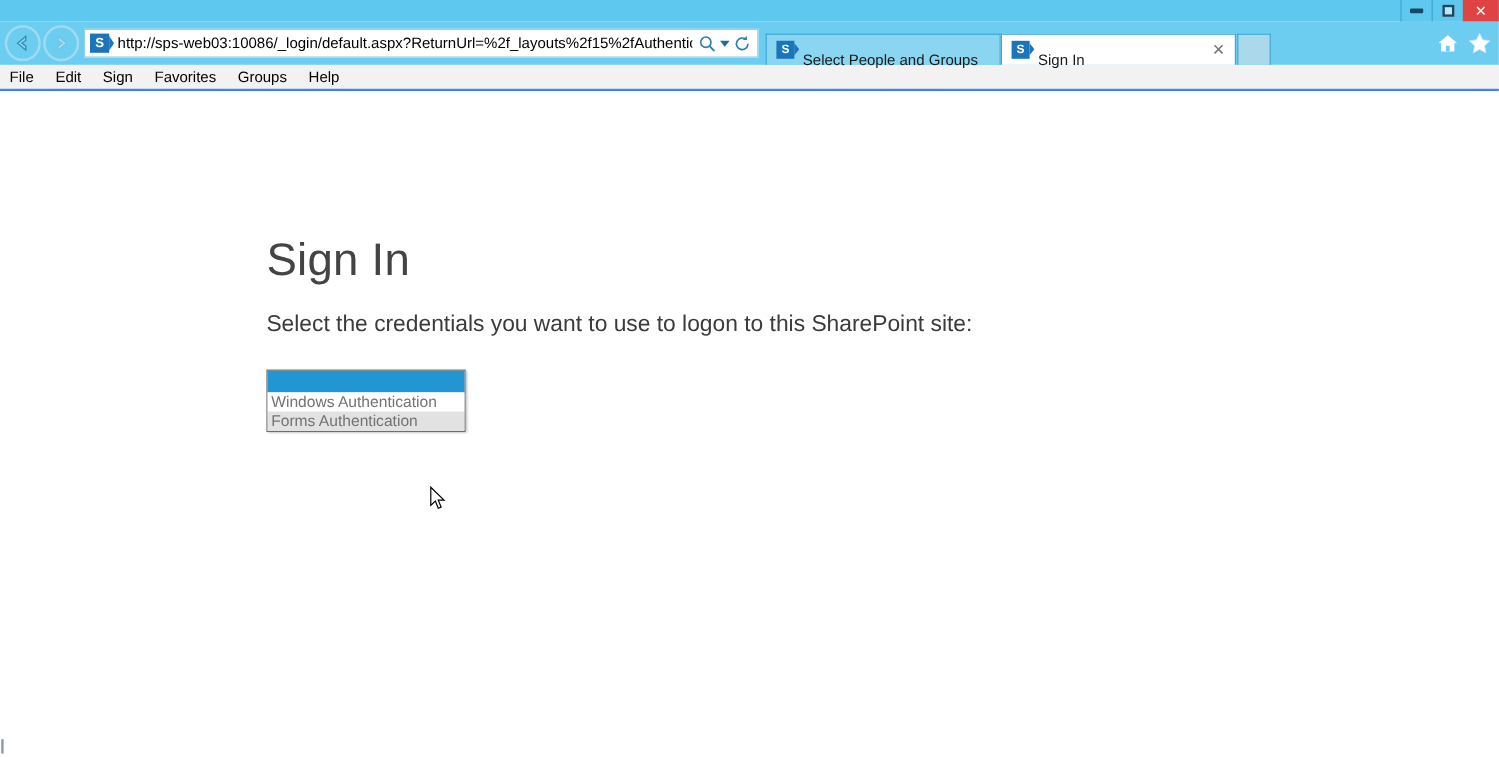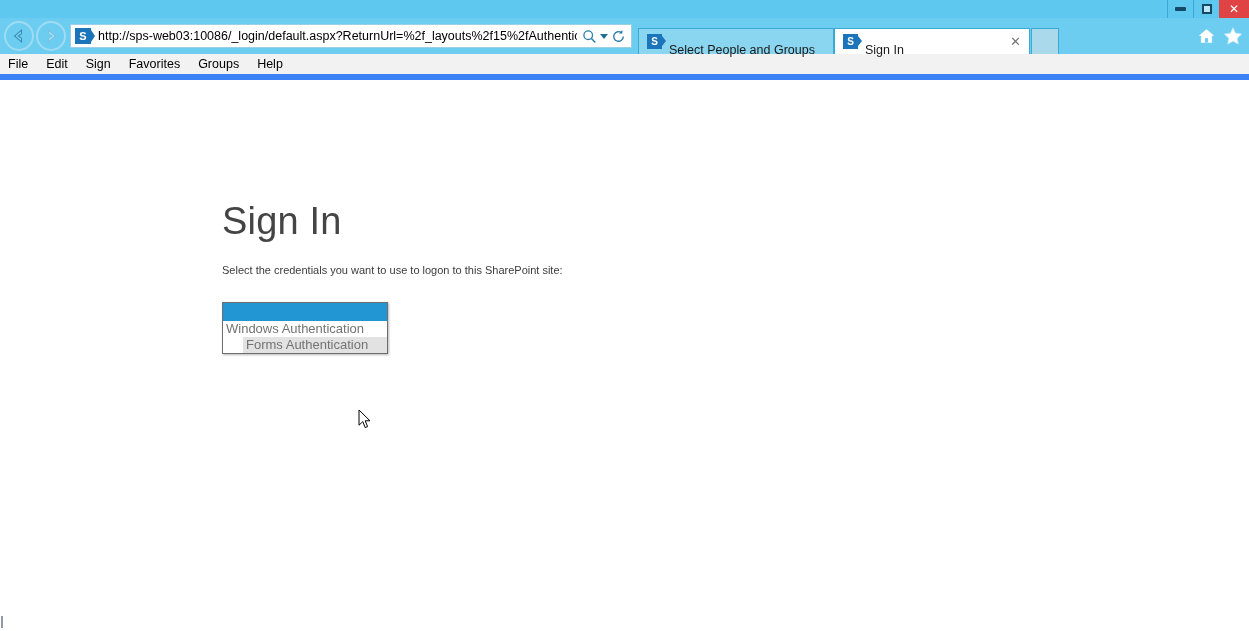--- a/index.html
+++ b/index.html
@@ -238,21 +238,21 @@
     display: flex;
     align-items: center;
     gap: 7px;
   }
   .nav-right-icons svg { display: block; }
 
   
   .menubar {
     height: 20px;
     background: #f2f2f2;
-    border-bottom: 6px solid #3b82f6;
+    border-bottom: 2px solid #3b82f6;
     display: flex;
     align-items: center;
     padding-left: 8px;
     gap: 18px;
   }
   .menu-item {
     font-size: 12.5px;
     color: #000000;
     font-family: "Liberation Sans", sans-serif;
     line-height: 20px;
@@ -272,21 +272,21 @@
   .page-title {
     font-size: 38px;
     font-weight: 300;
     color: #444444;
     font-family: "Liberation Sans", sans-serif;
     line-height: 42px;
     letter-spacing: 0.2px;
   }
   .instruction {
     margin-top: 22px;
-    font-size: 11px;
+    font-size: 19px;
     color: #3b3b3b;
     font-family: "Liberation Sans", sans-serif;
   }
 
   
   .select-wrap {
     margin-top: 26px;
     width: 166px;
     position: relative;
   }
@@ -311,21 +311,20 @@
     background: #2196d3;
     color: #ffffff;
     height: 18px;
     line-height: 18px;
   }
   .select-row.plain {
     background: #ffffff;
   }
   .select-row.hovered {
     background: #e2e2e2;
-    margin-left: 20px;
   }
 
   
   .cursor {
     position: absolute;
     left: 358px;
     top: 329px;
     width: 14px;
     height: 22px;
     pointer-events: none;

